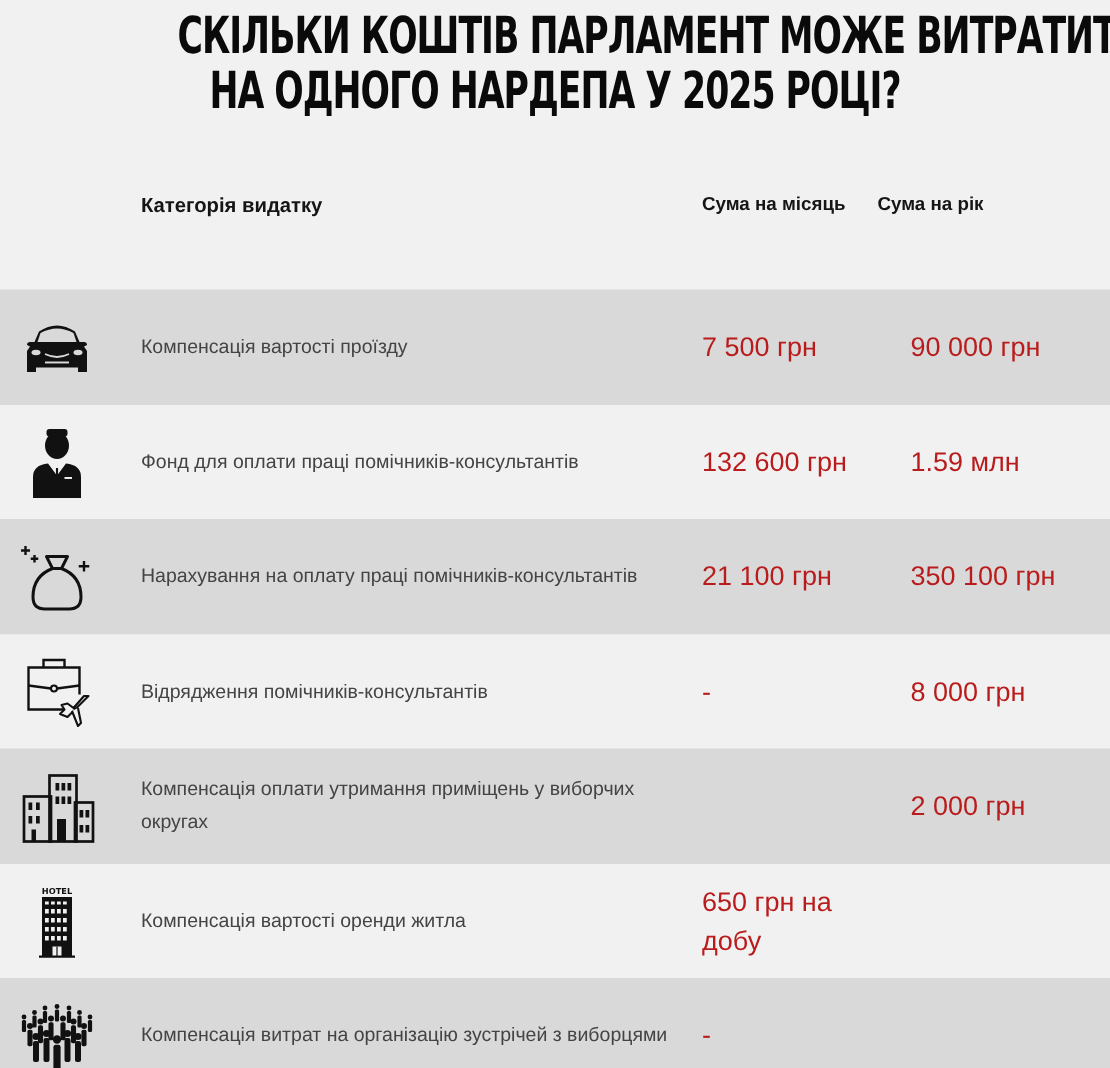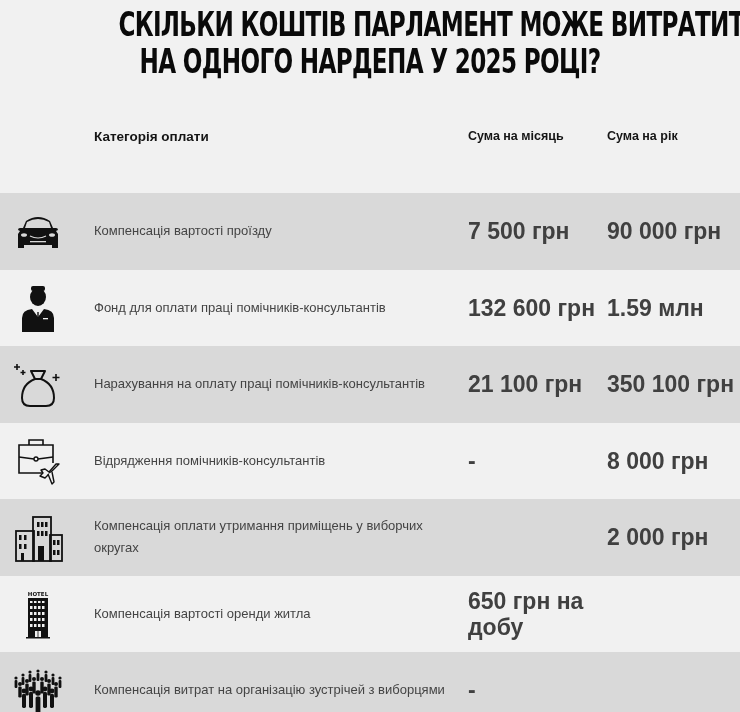--- a/index.html
+++ b/index.html
@@ -23,57 +23,57 @@
     color:#0a0a0a;
   }
   .title .line { display:block; white-space:nowrap; }
   .header {
     position:absolute; top:125px; left:0; width:740px; height:24px;
     font-weight:bold; font-size:12.5px; color:#151515;
   }
   .header .h { position:absolute; top:4px; white-space:nowrap; }
   .h-cat { left:94px; font-size:13.5px; }
   .h-month { left:468px; }
-  .h-year { left:607px; }
+  .h-year { left:585px; }
   .rows { position:absolute; top:193px; left:0; width:740px; }
   .row {
     position:relative; width:740px; height:76.5px;
   }
   .row.gray { background:#d9d9d9; }
   .row.light { background:#f1f1f1; }
   .icon {
     position:absolute; left:12px; top:14px; width:52px; height:50px;
     display:flex; align-items:center; justify-content:center;
   }
   .icon svg { width:52px; height:50px; }
   .desc {
     position:absolute; left:94px; top:0; height:100%; width:360px;
     display:flex; align-items:center;
     font-size:13px; line-height:22px; color:#444;
   }
   .monthly, .yearly {
     position:absolute; top:0; height:100%;
     display:flex; align-items:center;
-    font-weight:bold; font-size:23px; line-height:26px; color:#404040;
+    font-weight:normal; font-size:18px; line-height:26px; color:#b91c1c;
     white-space:nowrap;
   }
   .monthly { left:468px; }
   .yearly { left:607px; }
   .monthly.multi { white-space:normal; width:120px; }
 </style>
 </head>
 <body>
 
 <div class="title">
   <span class="line">СКІЛЬКИ КОШТІВ ПАРЛАМЕНТ МОЖЕ ВИТРАТИТИ</span>
   <span class="line">НА ОДНОГО НАРДЕПА У 2025 РОЦІ?</span>
 </div>
 
 <div class="header">
-  <span class="h h-cat">Категорія оплати</span>
+  <span class="h h-cat">Категорія видатку</span>
   <span class="h h-month">Сума на місяць</span>
   <span class="h h-year">Сума на рік</span>
 </div>
 
 <div class="rows">
 
   <div class="row gray">
     <div class="icon">
       <svg viewBox="0 0 52 50">
         <path d="M14 14 Q26 6 38 14 L41 21 L44 21 Q46 21 46 23 L44 24 L46 27 L46 41 L40 41 L40 38 L12 38 L12 41 L6 41 L6 27 L8 24 L6 23 Q6 21 8 21 L11 21 Z" fill="#111"></path>

